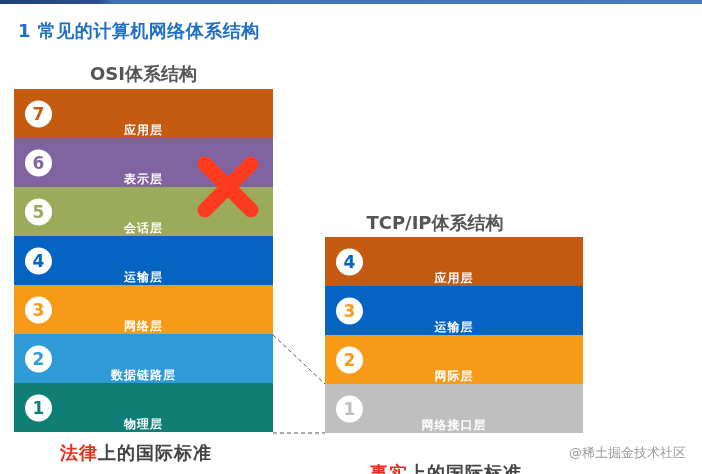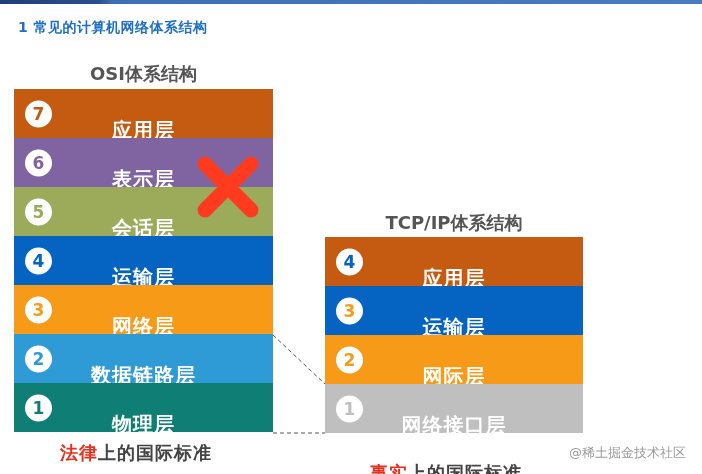--- a/index.html
+++ b/index.html
@@ -3,30 +3,30 @@
 <meta charset="utf-8">
 <style>
   html, body { margin: 0; padding: 0; }
   body {
     width: 702px; height: 474px; position: relative; overflow: hidden;
     background: #ffffff;
     font-family: "DejaVu Sans", "Liberation Sans", sans-serif;
   }
   .topbar { position: absolute; left: 0; top: 0; width: 702px; height: 4px;
     background: linear-gradient(90deg, #1f3f7a 0%, #2a4e8f 14%, #3f6fb3 16%, #4a7bc0 100%); }
-  .title { position: absolute; left: 18px; top: 19px; font-size: 14px; font-weight: bold;
+  .title { position: absolute; left: 18px; top: 19px; font-size: 18px; font-weight: bold;
     color: #1f6fc4; letter-spacing: 0.5px; }
   .stack-title { position: absolute; font-size: 18px; font-weight: bold; color: #555555; text-align: center; }
   .stack { position: absolute; }
   .layer { position: relative; height: 49px; display: flex; align-items: center; color: #ffffff; }
   .badge { position: absolute; left: 11px; top: 50%; transform: translateY(-50%);
     width: 27px; height: 27px; border-radius: 50%; background: #ffffff;
     display: flex; align-items: center; justify-content: center;
     font-size: 17px; font-weight: bold; }
-  .label { width: 100%; text-align: center; font-size: 20px; font-weight: bold; color: #ffffff;
+  .label { width: 100%; text-align: center; font-size: 12px; font-weight: bold; color: #ffffff;
     letter-spacing: 1px; padding-left: 0; margin-top: 33px; }
   .cross { position: absolute; left: 193px; top: 152px; width: 70px; height: 70px; }
   .standard { position: absolute; font-size: 18px; font-weight: bold; color: #444444; letter-spacing: 1px; }
   .standard .hl { color: #e8301c; }
   .watermark { position: absolute; left: 557px; top: 444px; font-size: 13px; color: #9a9a9a; margin-left: 12px; }
   svg.lines { position: absolute; left: 0; top: 0; }
 </style>
 </head>
 <body>
 
@@ -65,21 +65,21 @@
     <span class="badge" style="color: rgb(15, 127, 118);">1</span>
     <span class="label">物理层</span>
   </div>
 </div>
 
 <svg class="cross" viewBox="0 0 70 70">
   <line x1="12" y1="12" x2="58" y2="58" stroke="#ff3b1f" stroke-width="15" stroke-linecap="round"></line>
   <line x1="58" y1="12" x2="12" y2="58" stroke="#ff3b1f" stroke-width="15" stroke-linecap="round"></line>
 </svg>
 
-<div class="stack-title" style="left:325px; top:211px; width:258px;">TCP/IP体系结构</div>
+<div class="stack-title" style="left:306px; top:211px; width:258px;">TCP/IP体系结构</div>
 
 <div class="stack" style="left:325px; top:237px; width:258px;">
   <div class="layer" style="background: rgb(197, 90, 17);">
     <span class="badge" style="color: rgb(5, 99, 193);">4</span>
     <span class="label">应用层</span>
   </div>
   <div class="layer" style="background: rgb(5, 99, 193);">
     <span class="badge" style="color: rgb(247, 154, 23);">3</span>
     <span class="label">运输层</span>
   </div>

